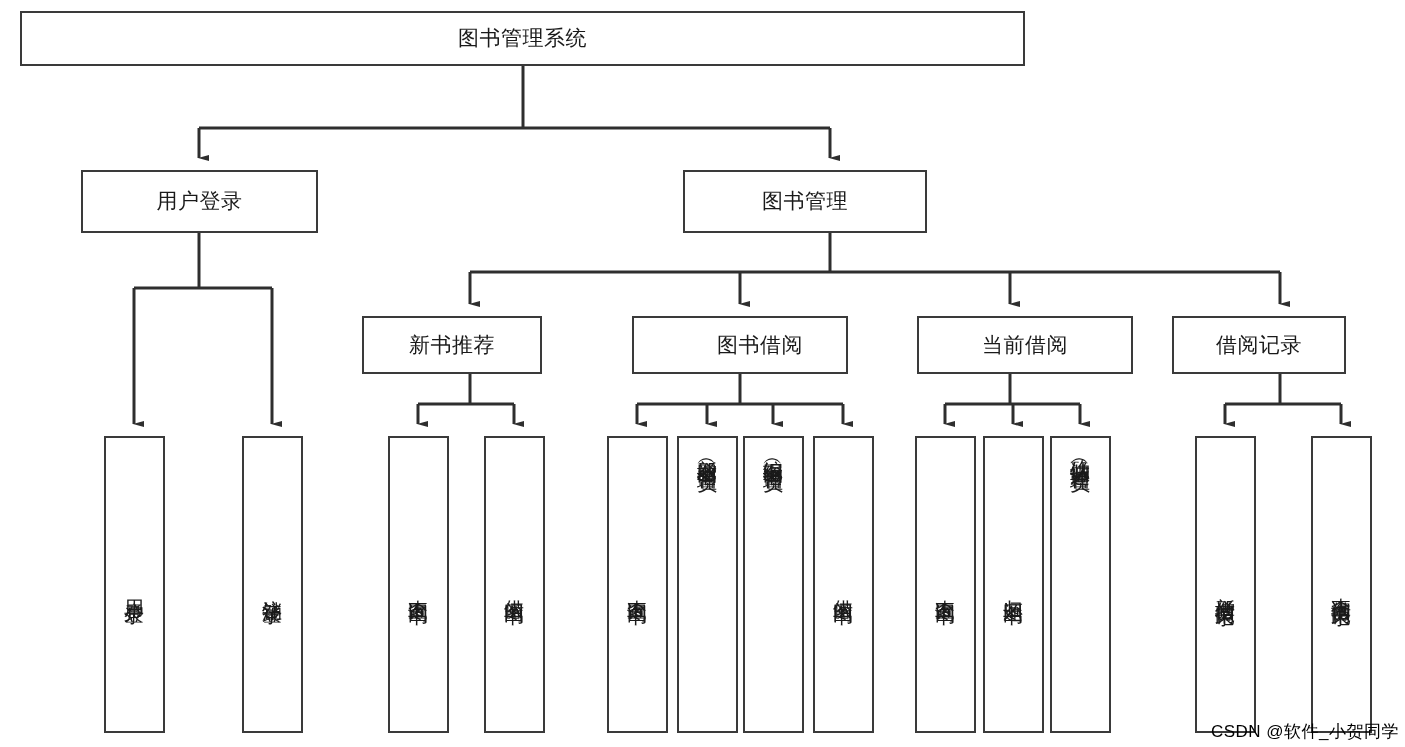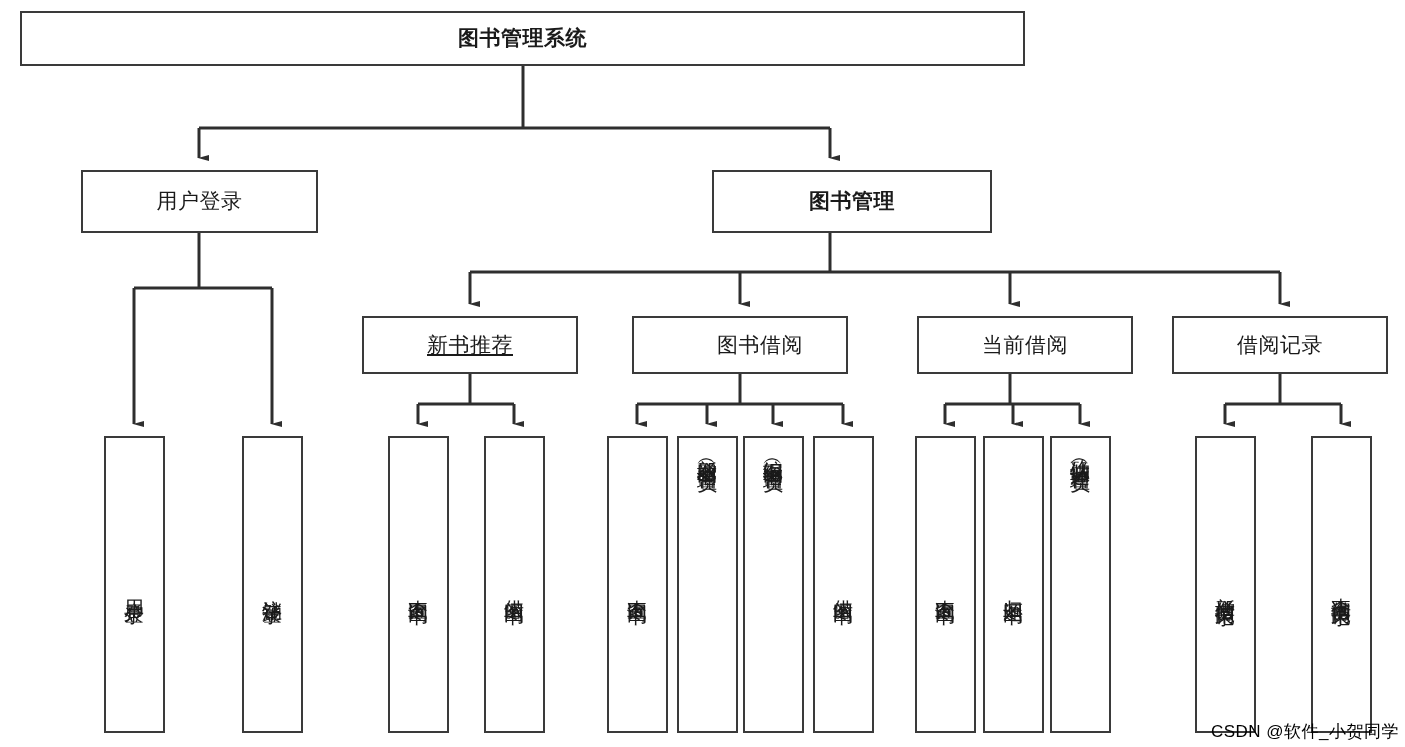--- a/index.html
+++ b/index.html
@@ -121,41 +121,41 @@
       <path d="M1013,404 L1013,424" marker-end="url(#arw)"></path>
       <path d="M1080,404 L1080,424" marker-end="url(#arw)"></path>
 
       <path d="M1280,374 L1280,404"></path>
       <path d="M1225,404 L1341,404"></path>
       <path d="M1225,404 L1225,424" marker-end="url(#arw)"></path>
       <path d="M1341,404 L1341,424" marker-end="url(#arw)"></path>
     </g>
   </svg>
 
-  <div class="node horiz" style="left:20px; top:11px; width:1005px; height:55px;font-weight:bold;">
+  <div class="node horiz" style="left:20px; top:11px; width:1005px; height:55px;">
     <span class="label">图书管理系统</span>
   </div>
 
   <div class="node horiz" style="left:81px; top:170px; width:237px; height:63px;">
     <span class="label">用户登录</span>
   </div>
-  <div class="node horiz" style="left:712px; top:170px; width:280px; height:63px;font-weight:bold;">
+  <div class="node horiz" style="left:683px; top:170px; width:244px; height:63px;">
     <span class="label">图书管理</span>
   </div>
 
-  <div class="node horiz" style="left:362px; top:316px; width:216px; height:58px;text-decoration:underline;">
+  <div class="node horiz" style="left:362px; top:316px; width:180px; height:58px;">
     <span class="label">新书推荐</span>
   </div>
   <div class="node horiz" style="left:632px; top:316px; width:216px; height:58px;padding-left:40px;">
     <span class="label">图书借阅</span>
   </div>
   <div class="node horiz" style="left:902px; top:316px; width:216px; height:58px;margin-left:15px;">
     <span class="label">当前借阅</span>
   </div>
-  <div class="node horiz" style="left:1172px; top:316px; width:216px; height:58px;align-items:center;">
+  <div class="node horiz" style="left:1172px; top:316px; width:174px; height:58px;align-items:center;">
     <span class="label">借阅记录</span>
   </div>
 
   <div class="node vert mid" style="left:104px; top:436px; width:61px; height:297px;">
     <span class="label">用户登录</span>
   </div>
   <div class="node vert mid" style="left:242px; top:436px; width:61px; height:297px;">
     <span class="label">注销登录</span>
   </div>
 

